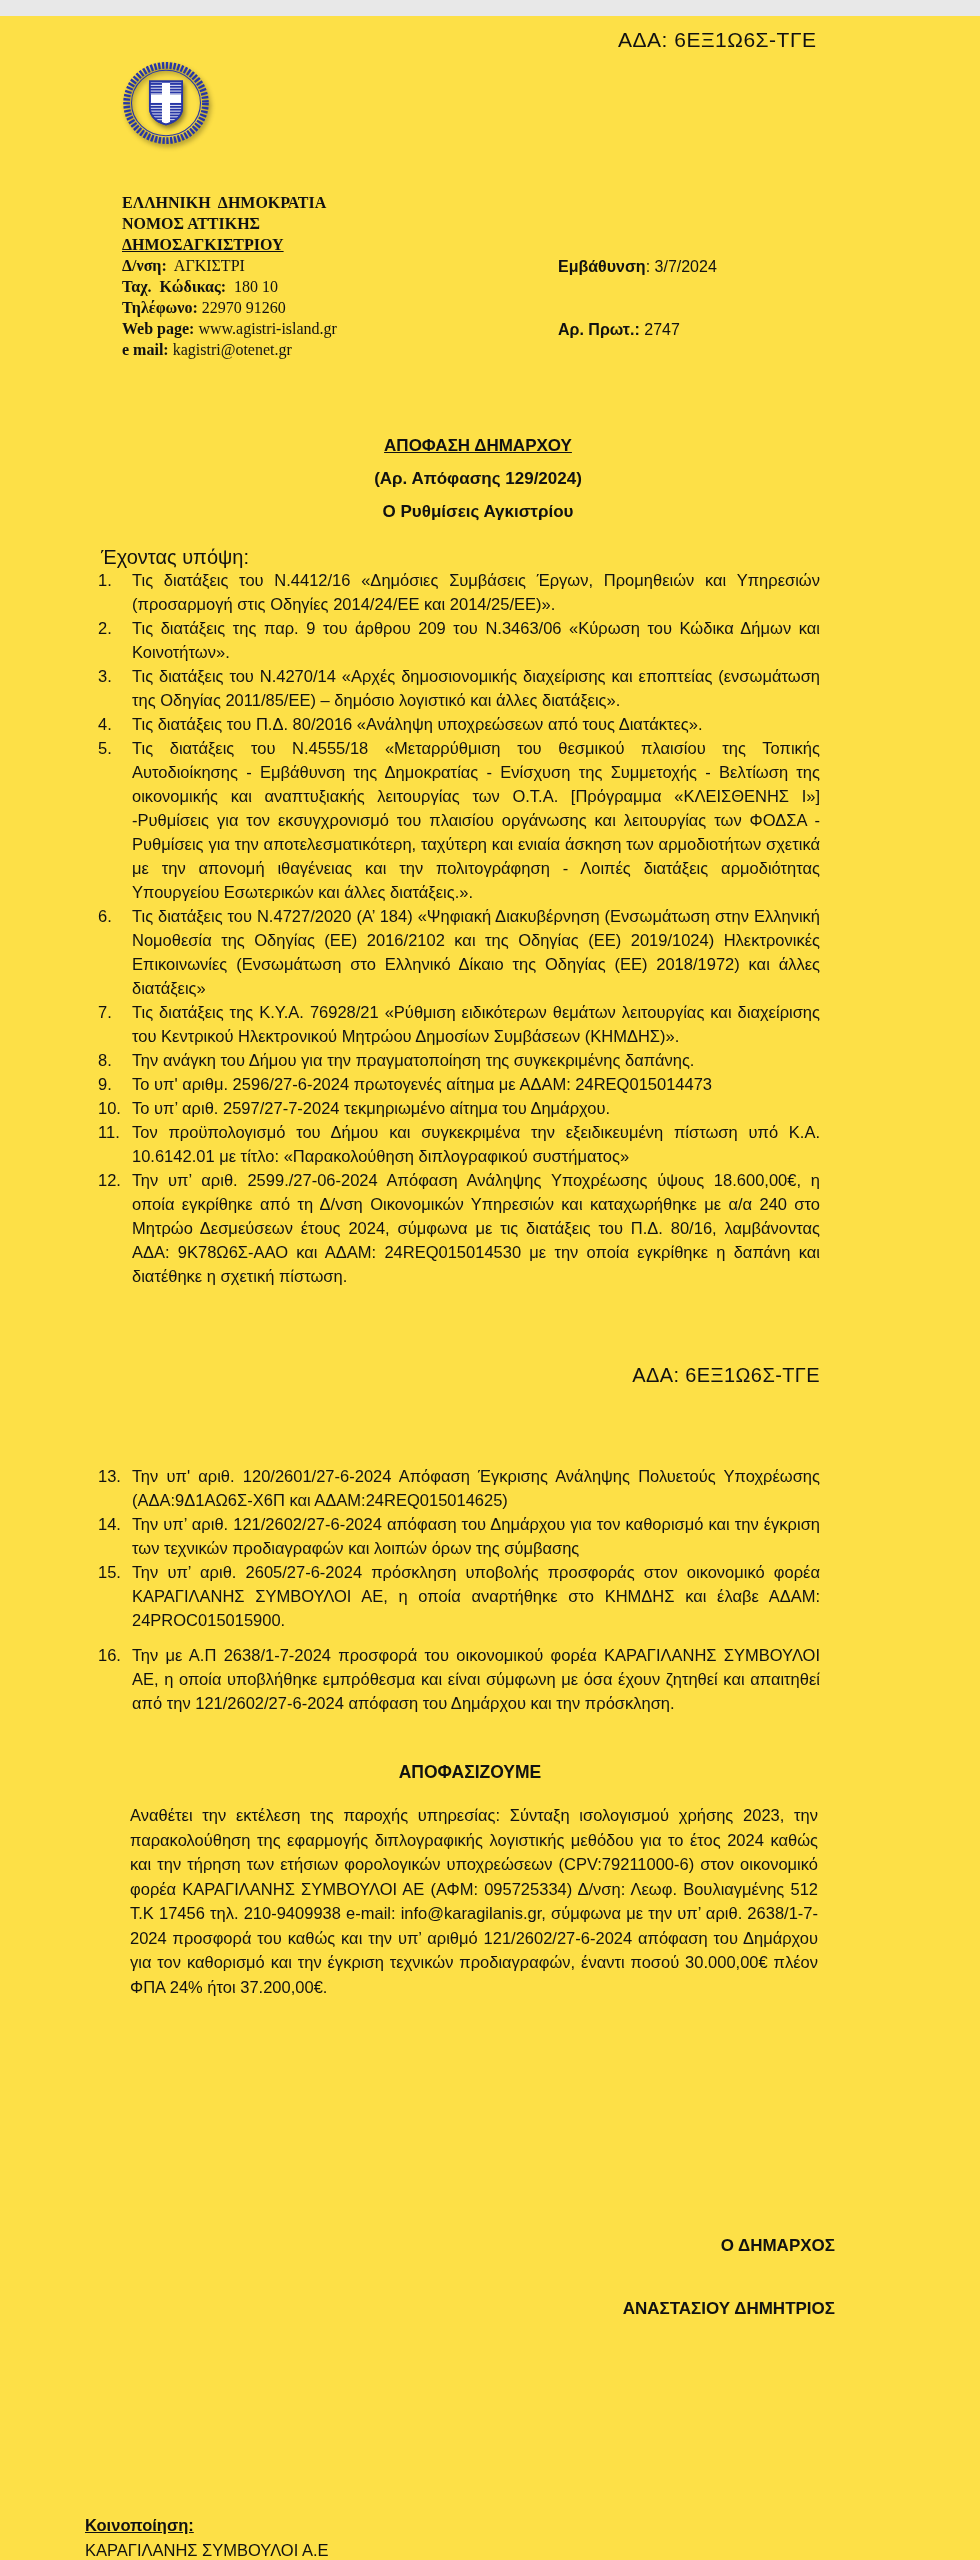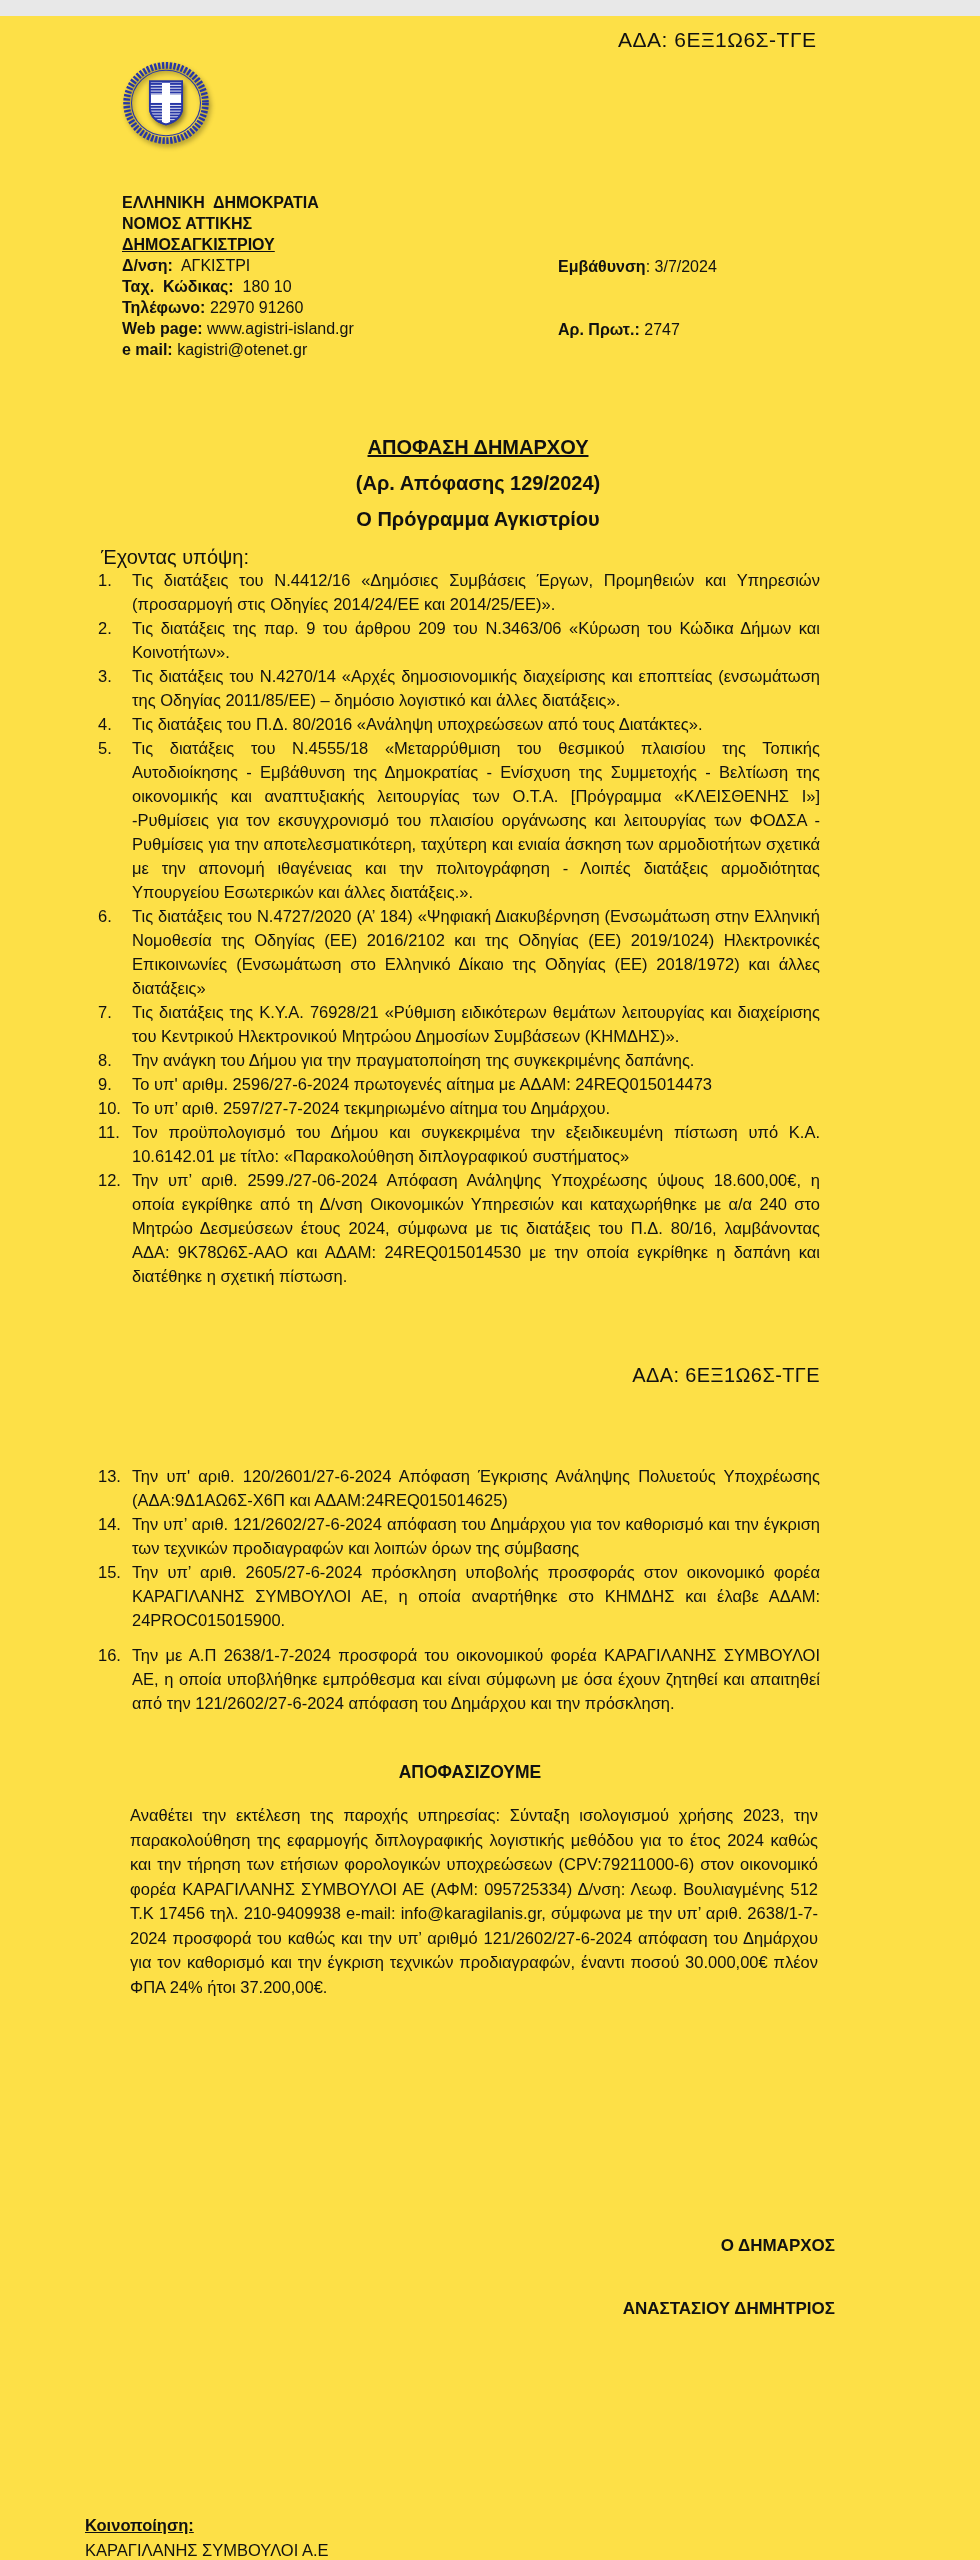--- a/index.html
+++ b/index.html
@@ -18,27 +18,27 @@
   
   .ada-top{left:618px;top:12px;font-size:21px;letter-spacing:.5px;}
   
   .ministry{left:428px;top:34px;font-size:14.5px;line-height:16.5px;color:#141414;}
   .sigdetails{left:532px;top:36px;font-size:7.6px;line-height:8.2px;color:#2b2b2b;}
   
   .emblem{left:121px;top:44px;width:90px;height:86px;}
   .emblem svg{filter:drop-shadow(2.5px 3.5px 2.5px rgba(0,0,0,.45));}
 
   
-  .letterhead{left:122px;top:176px;font-size:16px;line-height:21px;}
+  .letterhead{left:122px;top:176px;font-size:16px;line-height:21px;font-family:Liberation Serif, serif;}
   .lh-row{white-space:pre-wrap;}
   .lh-row b{font-weight:bold;}
   .place-date{left:558px;top:198px;font-size:16px;line-height:21px;white-space:pre-wrap;}
 
   
-  .title-block{left:98px;top:420px;width:760px;text-align:center;font-size:20px;font-weight:bold;}
+  .title-block{left:98px;top:420px;width:760px;text-align:center;font-size:17px;font-weight:bold;}
   .title-block .row{margin-bottom:13px;}
   .preamble{left:101px;top:530px;font-size:20px;}
 
   
   .clist{left:98px;width:722px;font-size:16.5px;line-height:24px;text-align:justify;}
   .clist-a{top:552px;}
   .clist-b{top:1448px;}
   .li{position:relative;padding-left:34px;}
   .li .num{position:absolute;left:0;top:0;}
   .li.gap{margin-top:11px;}
@@ -114,21 +114,21 @@
     </div>
 
   <div class="abs place-date">
     <div><b>Εμβάθυνση</b><span>: 3/7/2024</span></div>
     <div><b>Αρ. Πρωτ.:</b><span> 2747</span></div>
   </div>
 
   <div class="abs title-block">
     <div class="row"><span class="u">ΑΠΟΦΑΣΗ ΔΗΜΑΡΧΟΥ</span></div>
     <div class="row">(Αρ. Απόφασης 129/2024)</div>
-    <div class="row">Ο Πρόγραμμα Αγκιστρίου</div>
+    <div class="row">Ο Ρυθμίσεις Αγκιστρίου</div>
   </div>
 
   <div class="abs preamble">Έχοντας υπόψη:</div>
 
   <div class="abs clist clist-a">
 
   <div class="li">
         <span class="num">1.</span><span>Τις διατάξεις του Ν.4412/16 «Δημόσιες Συμβάσεις Έργων, Προμηθειών και Υπηρεσιών (προσαρμογή στις Οδηγίες 2014/24/ΕΕ και 2014/25/ΕΕ)».</span>
       </div>
       <div class="li">

